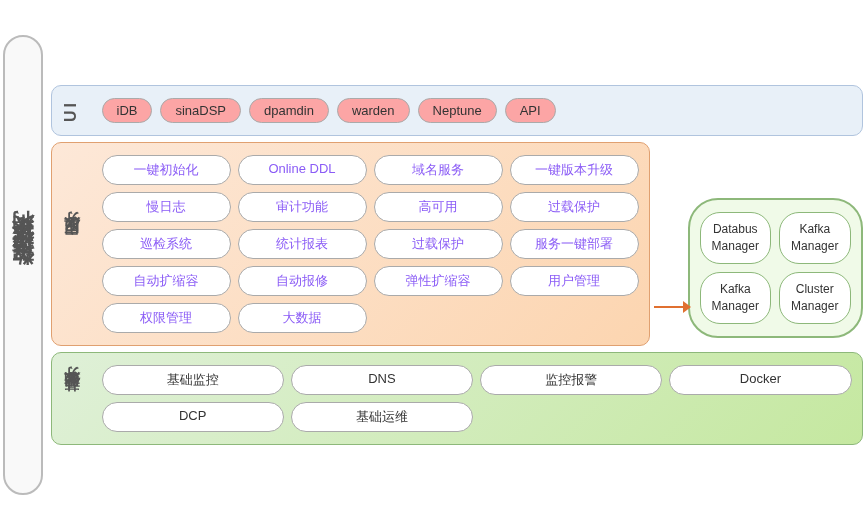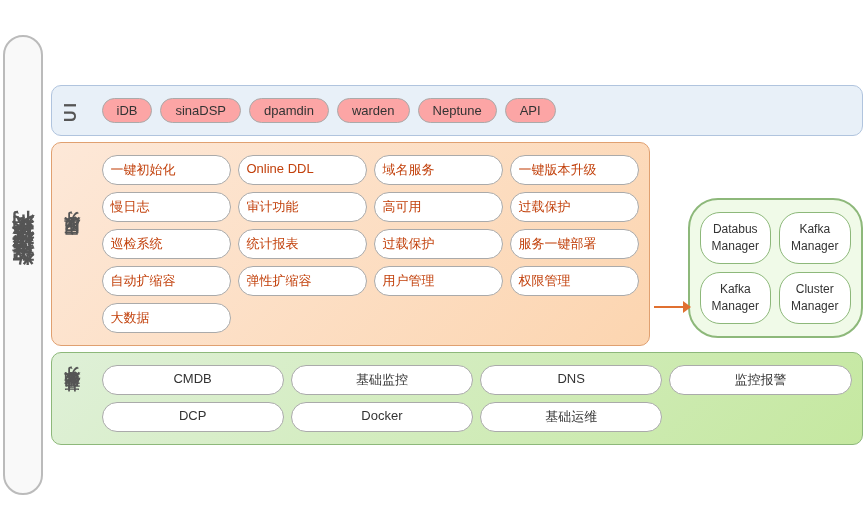--- a/index.html
+++ b/index.html
@@ -104,21 +104,22 @@
       grid-template-columns: repeat(4, 1fr);
       gap: 7px;
     }
 
     .app-pill {
       border-radius: 20px;
       padding: 5px 8px;
       font-size: 13px;
       background: #fff;
       border: 1.5px solid #aaa;
-      color: #c2410c;
+      color: #8b5cf6;
+      text-align: center;
       white-space: nowrap;
     }
 
     
     .section-base {
       background: linear-gradient(135deg, #dff0d8 0%, #c5e8a0 100%);
       border: 1.5px solid #8db87a;
     }
 
     .base-grid {
@@ -243,20 +244,21 @@
             <div class="app-pill">审计功能</div>
             <div class="app-pill">高可用</div>
 
             <div class="app-pill">过载保护</div>
             <div class="app-pill">巡检系统</div>
             <div class="app-pill">统计报表</div>
             <div class="app-pill">过载保护</div>
 
             <div class="app-pill">服务一键部署</div>
             <div class="app-pill">自动扩缩容</div>
+            <div class="app-pill">自动报修</div>
             <div class="app-pill">弹性扩缩容</div>
 
             <div class="app-pill">用户管理</div>
             <div class="app-pill">权限管理</div>
             <div class="app-pill">大数据</div>
           </div>
         </div>
       </div>
 
       <div class="arrow-container" style="margin: 0 4px; align-self: flex-end; padding-bottom: 38px;">
@@ -277,26 +279,25 @@
           <span>Cluster</span><br><span>Manager</span>
         </div>
       </div>
     </div>
 
     <div class="section section-base">
       <div class="section-label">基础服务</div>
       <div class="section-content">
         <div class="base-grid">
 
-          <div class="base-pill">CMDB</div>
           <div class="base-pill">基础监控</div>
           <div class="base-pill">DNS</div>
 
           <div class="base-pill">监控报警</div>
+          <div class="base-pill">Docker</div>
           <div class="base-pill">DCP</div>
-          <div class="base-pill">Docker</div>
           <div class="base-pill">基础运维</div>
         </div>
       </div>
     </div>
 
   </div>
 </div>
 
 </body></html>

